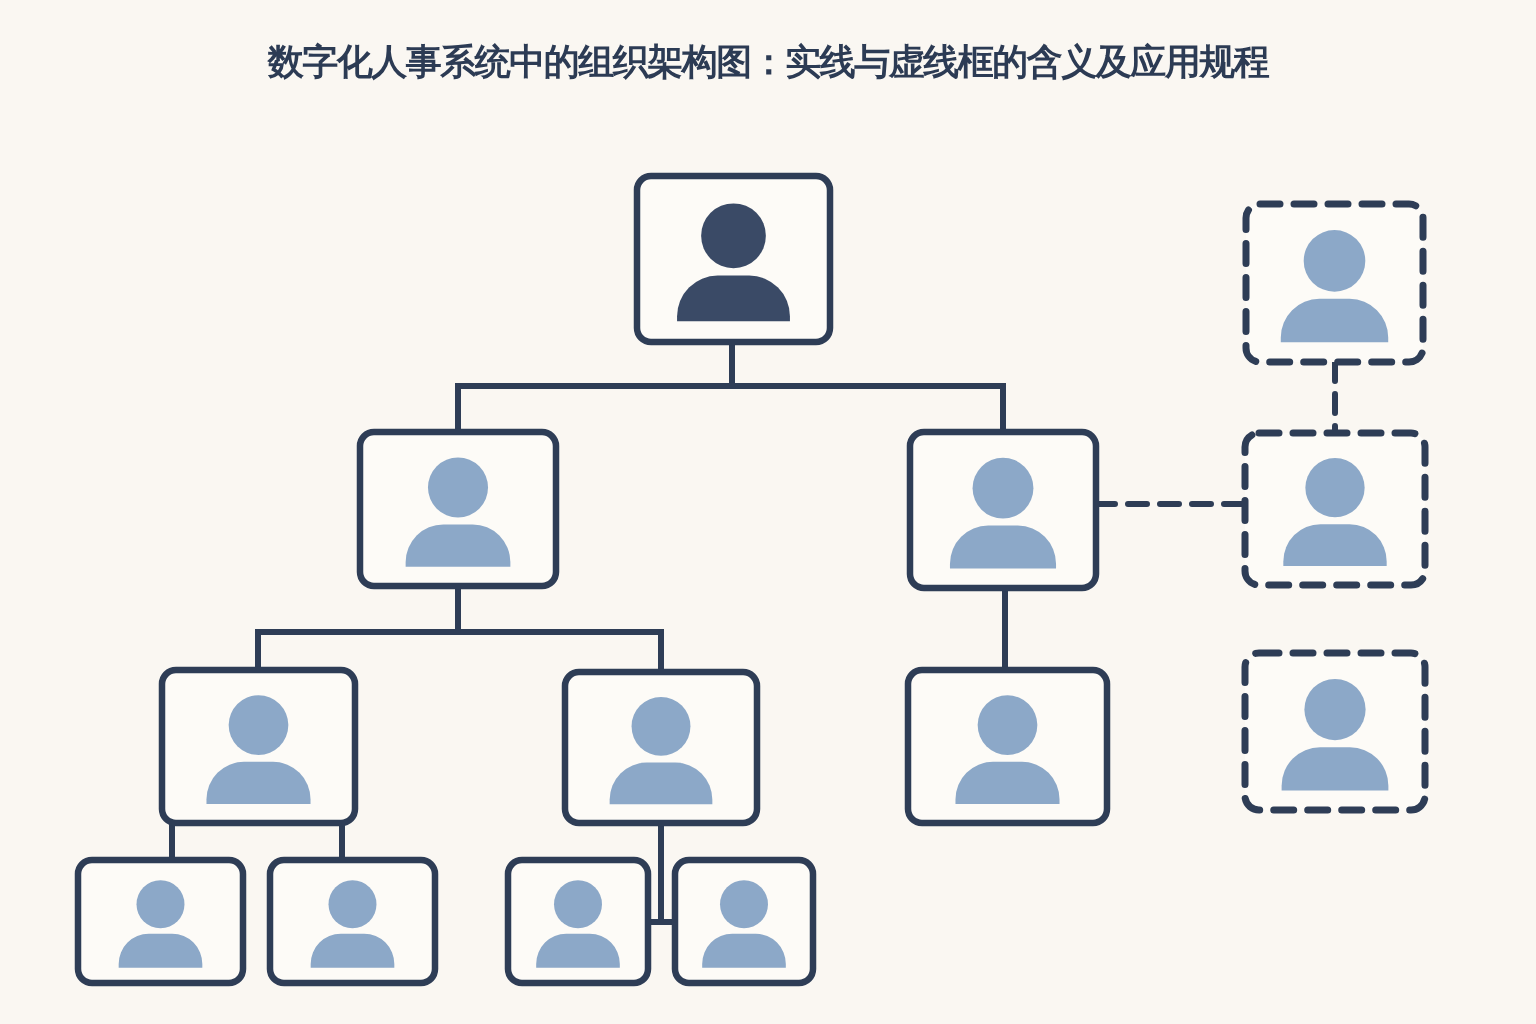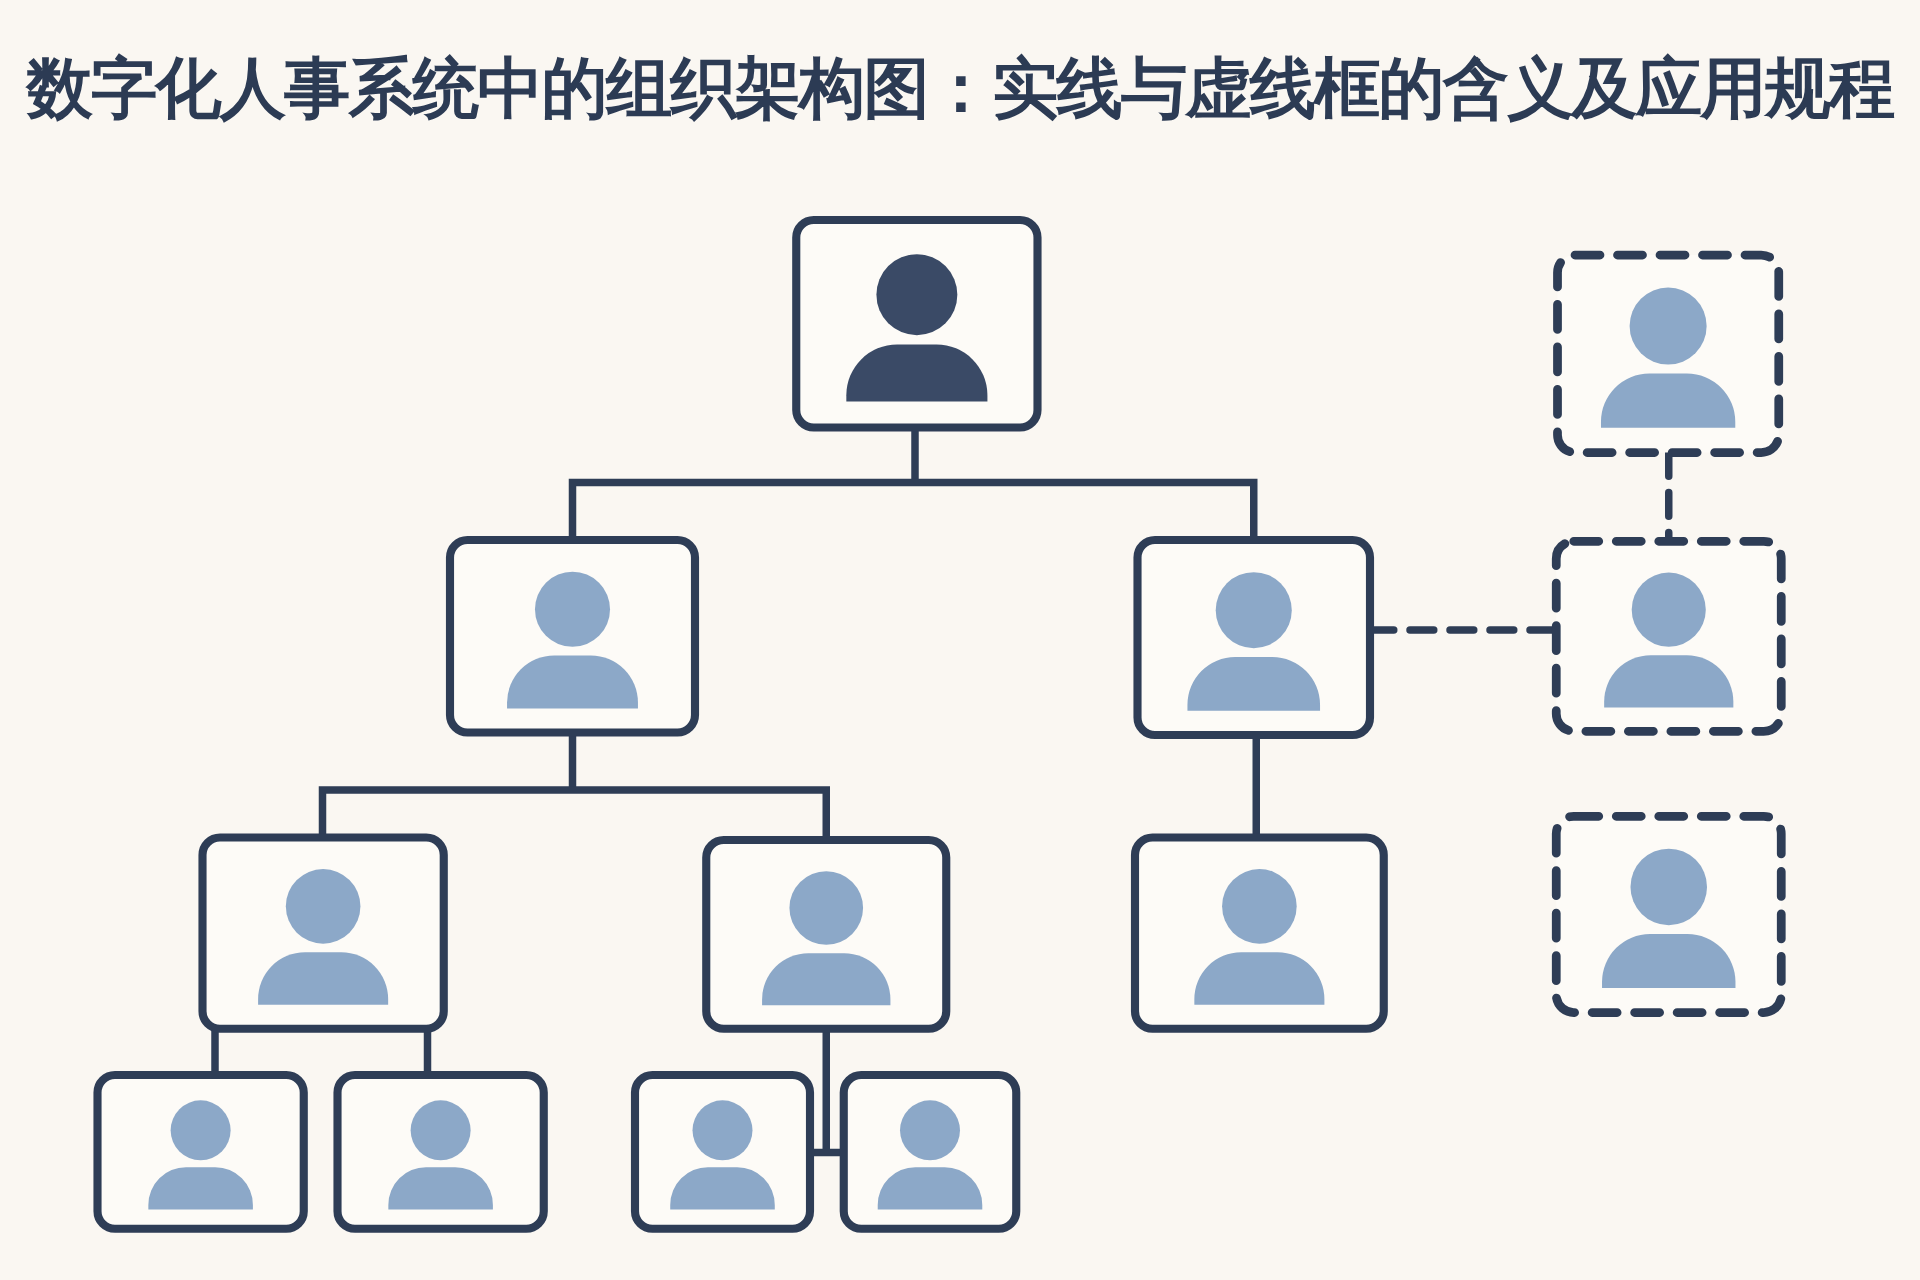--- a/index.html
+++ b/index.html
@@ -14,21 +14,21 @@
     background: #faf7f2;
     font-family: "Liberation Sans", "DejaVu Sans", sans-serif;
   }
   .page-title {
     position: absolute;
     top: 40px;
     left: 0;
     width: 100%;
     margin: 0;
     text-align: center;
-    font-size: 53px;
+    font-size: 36px;
     line-height: 1.2;
     font-weight: 800;
     letter-spacing: -1.5px;
     color: #2c3b54;
     white-space: nowrap;
   }
   .diagram-svg {
     position: absolute;
     left: 0;
     top: 0;

